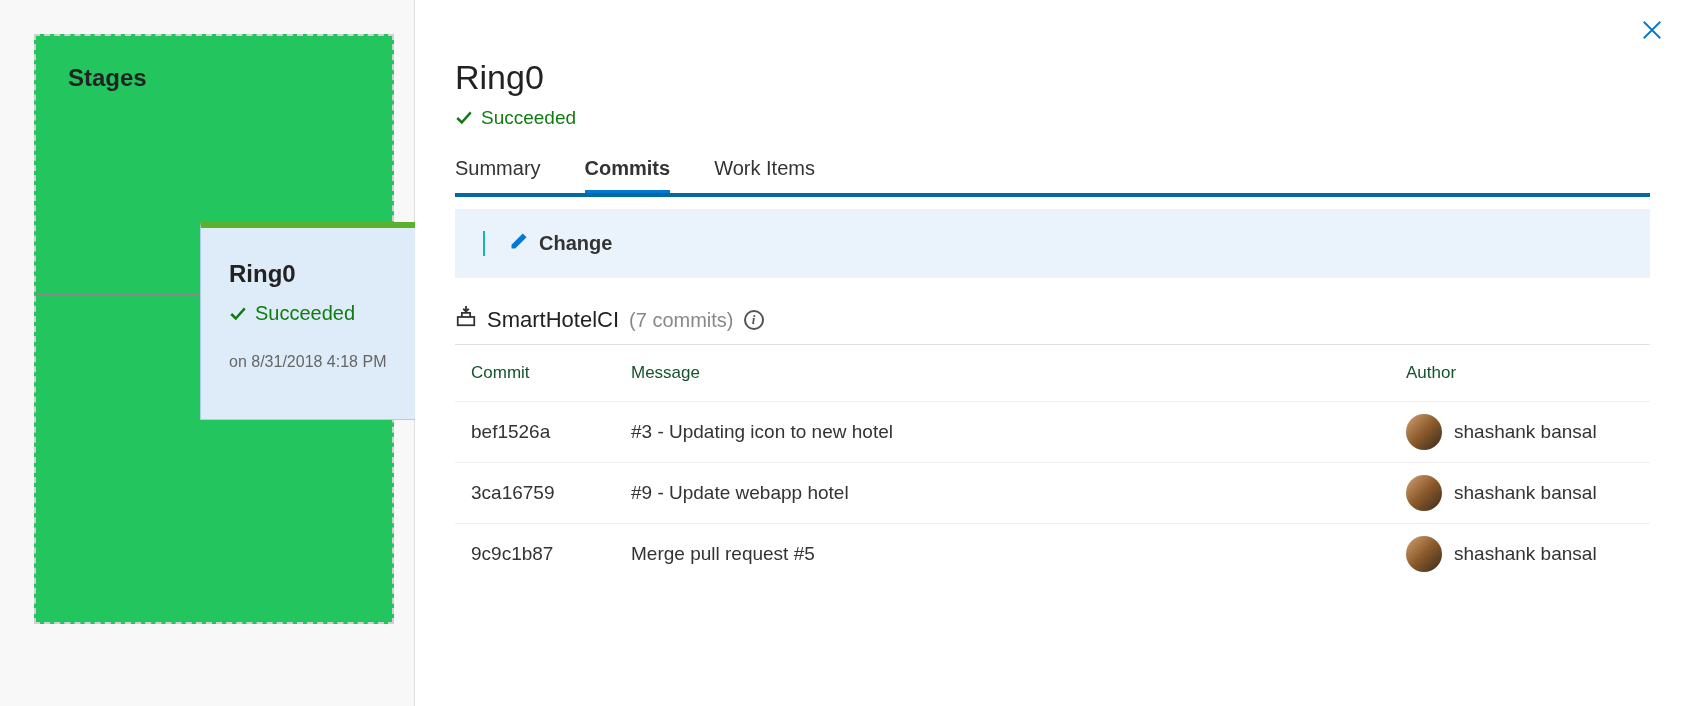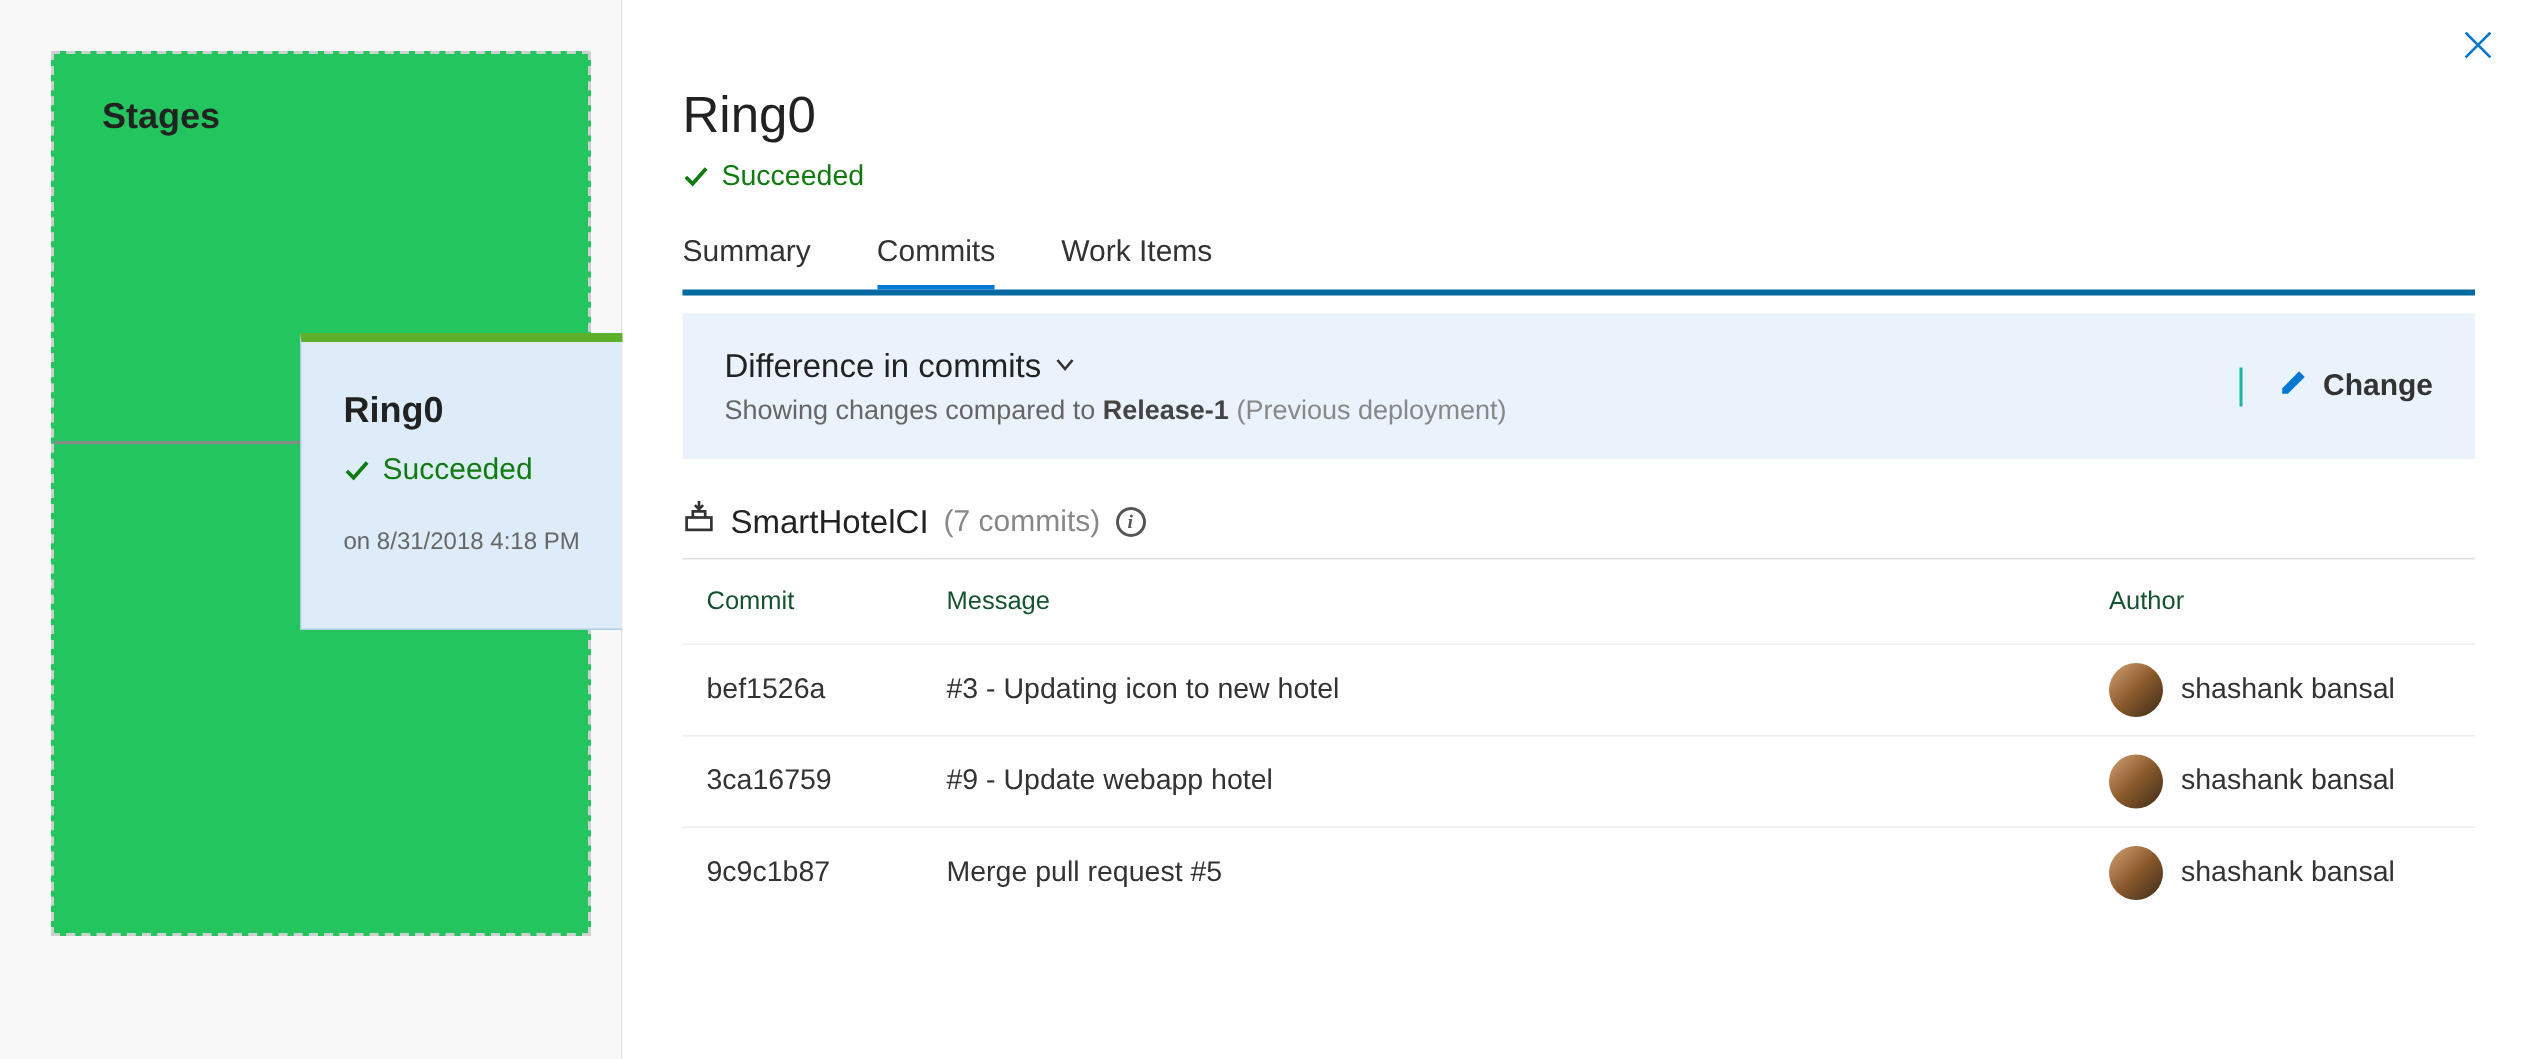--- a/index.html
+++ b/index.html
@@ -126,21 +126,21 @@
       border-bottom: 4px solid #0369a1;
       margin-bottom: 12px;
     }
     .tab {
       padding: 0 0 10px 0;
       font-size: 20px;
       color: #333;
       cursor: pointer;
     }
     .tab.active {
-      font-weight: 400;
+      font-weight: 700;
       border-bottom: 3px solid #0078d4;
     }
     .diff-bar {
       background: #eaf2fb;
       padding: 22px 28px;
       display: flex;
       align-items: center;
       justify-content: space-between;
     }
     .diff-left {
@@ -288,35 +288,20 @@
     <span>Succeeded</span>
   </div>
 
   <div class="tabs">
     <div class="tab">Summary</div>
     <div class="tab active">Commits</div>
     <div class="tab">Work Items</div>
   </div>
 
   <div class="diff-bar">
-    <div class="diff-left">
-      <div class="diff-title-row">
-        <span>Difference in commits</span>
-        <span>
-          <svg width="16" height="16" viewBox="0 0 16 16">
-              <path fill="none" stroke="#333" stroke-width="1.8" d="M3 5 L8 11 L13 5"></path>
-            </svg>
-        </span>
-      </div>
-      <div class="diff-desc">
-        <span>Showing changes compared to</span>
-        <span class="release-name">Release-1</span>
-        <span class="prev-note">(Previous deployment)</span>
-      </div>
-    </div>
     <div class="diff-right">
       <div class="change-btn">
         <span class="pencil-icon">
           <svg width="20" height="20" viewBox="0 0 16 16">
               <path fill="#0078d4" d="M2 14 L2 11 L11 2 L14 5 L5 14 Z M10 3 L13 6"></path>
             </svg>
         </span>
         <span>Change</span>
       </div>
     </div>

